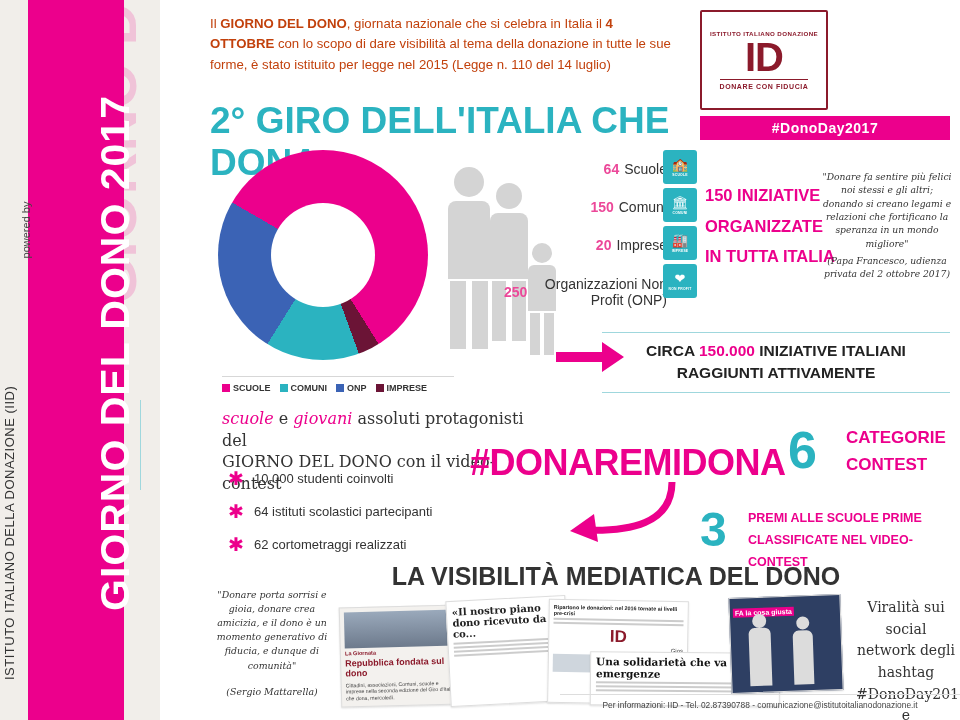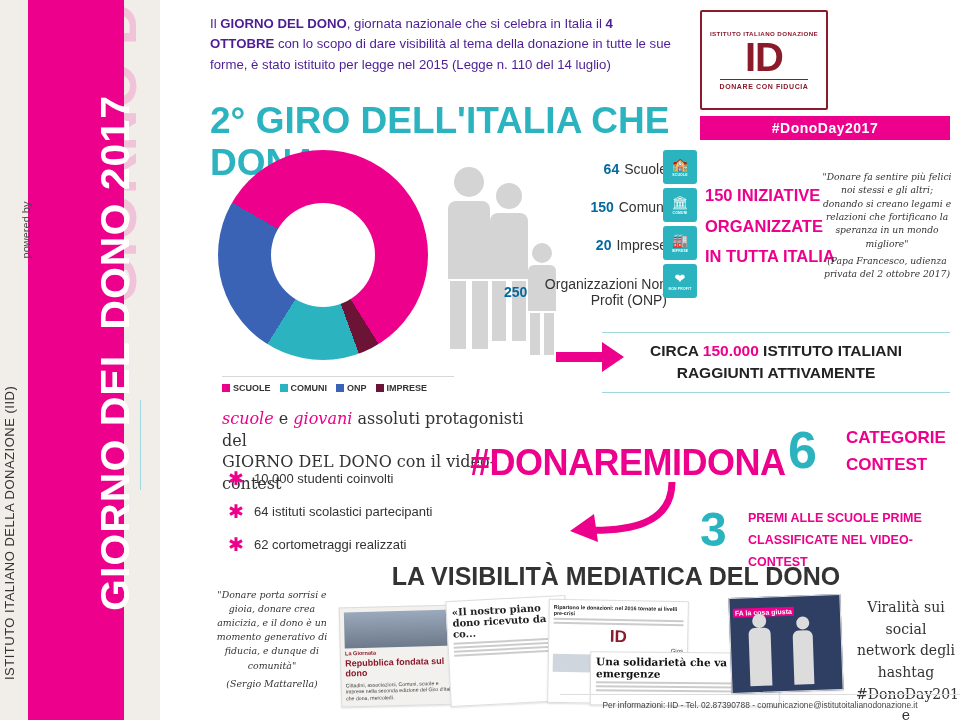--- a/index.html
+++ b/index.html
@@ -59,21 +59,21 @@
     font-size:13px; color:#333; letter-spacing:.5px; white-space:nowrap;
   }
   .rail-rule {
     position:absolute; left:140px; top:400px; width:1px; height:90px;
     background:#9fd7dd;
   }
 
   
   .intro {
     position:absolute; left:210px; top:14px; width:470px;
-    font-size:13.2px; line-height:1.55; color:#4c1d95;
+    font-size:13.2px; line-height:1.55; color:#c2410c;
   }
   .intro b { font-weight:bold; }
 
   
   .logos { position:absolute; left:700px; top:10px; width:250px; height:130px; }
   .logo-iid {
     position:absolute; left:0; top:0; width:128px; height:100px;
     border:2px solid #8b1a2b; border-radius:2px;
     display:flex; flex-direction:column; align-items:center; justify-content:center;
     background:#fff;
@@ -130,21 +130,21 @@
   .legend span.sw { width:8px; height:8px; display:inline-block; margin-right:3px; }
   .legend .it { display:flex; align-items:center; white-space:nowrap;}
   .legend-rule { position:absolute; left:222px; top:376px; width:232px; height:1px; background:#d7d7d7;}
 
   
   .stats { position:absolute; left:492px; top:150px; width:175px; }
   .stat-row {
     height:38px; display:flex; align-items:center; justify-content:flex-end;
     font-size:14px; color:#333; text-align:right; line-height:1.15;
   }
-  .stat-row b { color:#0369a1; font-weight:bold; margin-right:5px;padding-left:12px; }
+  .stat-row b { color:#ec4899; font-weight:bold; margin-right:5px;padding-left:12px; }
   .stat-row.two { height:56px; }
 
   .icon-col { position:absolute; left:663px; top:150px; width:34px; }
   .ibox {
     width:34px; height:34px; background:#2bb3c0; border-radius:3px; margin-bottom:4px;
     display:flex; flex-direction:column; align-items:center; justify-content:center;
     color:#fff;
   }
   .ibox .gl { font-size:13px; line-height:1; }
   .ibox .lb { font-size:3.4px; font-weight:bold; letter-spacing:.2px; margin-top:2px;}
@@ -385,21 +385,21 @@
     <div style="margin-top:4px;">(Papa Francesco, udienza privata del 2 ottobre 2017)</div>
   </div>
 
   <div class="arrow-pink">
     <svg width="70" height="34" viewBox="0 0 70 34">
         <path d="M0 12 h46 v-10 l22 15 -22 15 v-10 H0 z" fill="#ec008c"></path>
       </svg>
   </div>
   <div class="cit-rule-top"></div>
   <div class="cittadini">
-    <div><span>CIRCA </span><b>150.000</b><span> ISTITUTO ITALIANI</span></div>
+    <div><span>CIRCA </span><b>150.000</b><span> INIZIATIVE ITALIANI</span></div>
     <div>RAGGIUNTI ATTIVAMENTE</div>
   </div>
   <div class="cit-rule-bot"></div>
 
   <div class="scuole-head">
     <span class="pink">scuole</span><span> e </span><span class="pink">giovani</span><span> assoluti protagonisti del</span>
     <div>GIORNO DEL DONO con il video-contest</div>
   </div>
 
   <div class="bullets">
@@ -433,21 +433,21 @@
   <div class="p3">3</div>
   <div class="p3-lab">
     <div>PREMI ALLE SCUOLE PRIME</div>
     <div>CLASSIFICATE NEL VIDEO-CONTEST</div>
   </div>
 
   <div class="visib">LA VISIBILITÀ MEDIATICA DEL DONO</div>
 
   <div class="quote-matt">
     <div>"Donare porta sorrisi e gioia, donare crea amicizia, e il dono è un momento generativo di fiducia, e dunque di comunità"</div>
-    <div style="margin-top:4px;">(Sergio Mattarella)</div>
+    <div style="margin-top:12px;">(Sergio Mattarella)</div>
   </div>
 
   <div class="clips">
     <div class="clip clip1">
       <div class="ph"></div>
       <div style="font-size:5.6px;color:#8b1a2b;font-weight:bold;margin-top:2px;">La Giornata</div>
       <div class="ttl">Repubblica fondata sul dono</div>
       <div class="sub">Cittadini, associazioni, Comuni, scuole e imprese nella seconda edizione del Giro d'Italia che dona, mercoledì.</div>
     </div>
 

